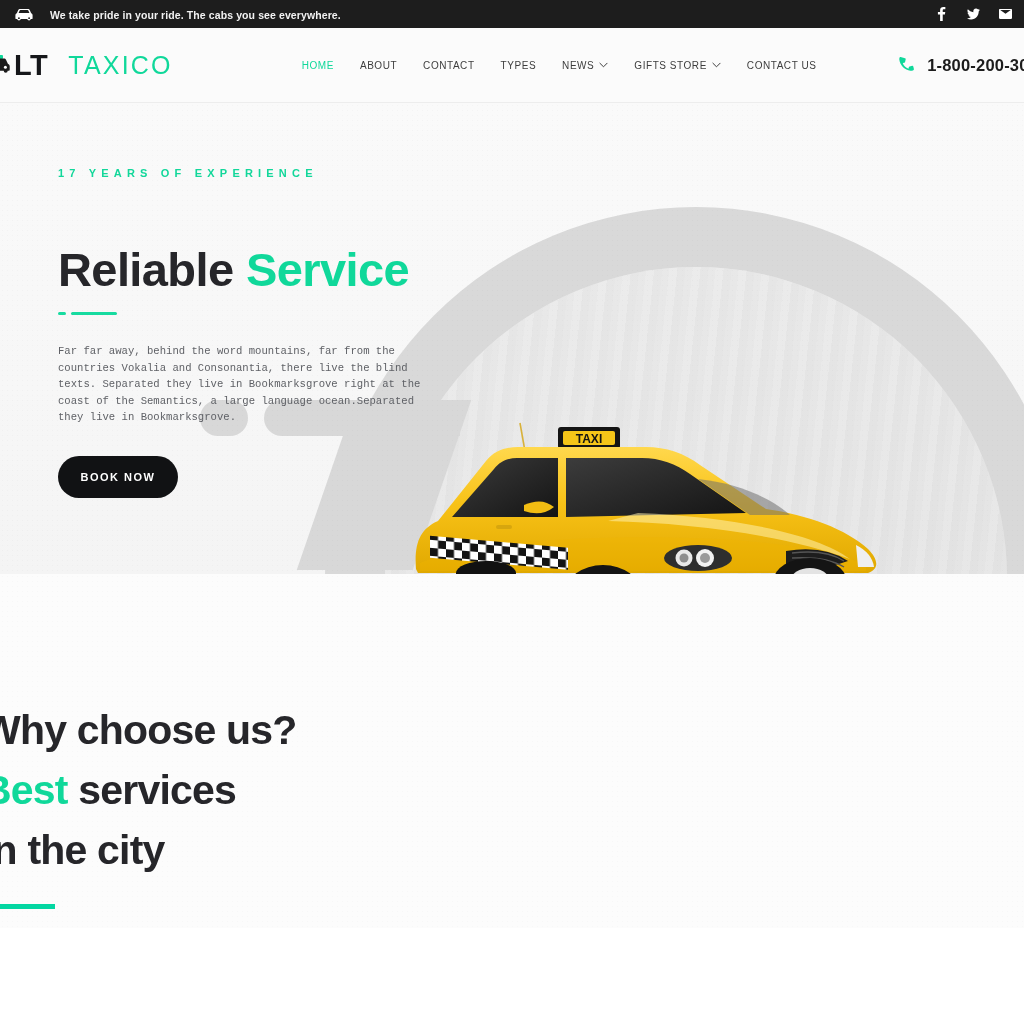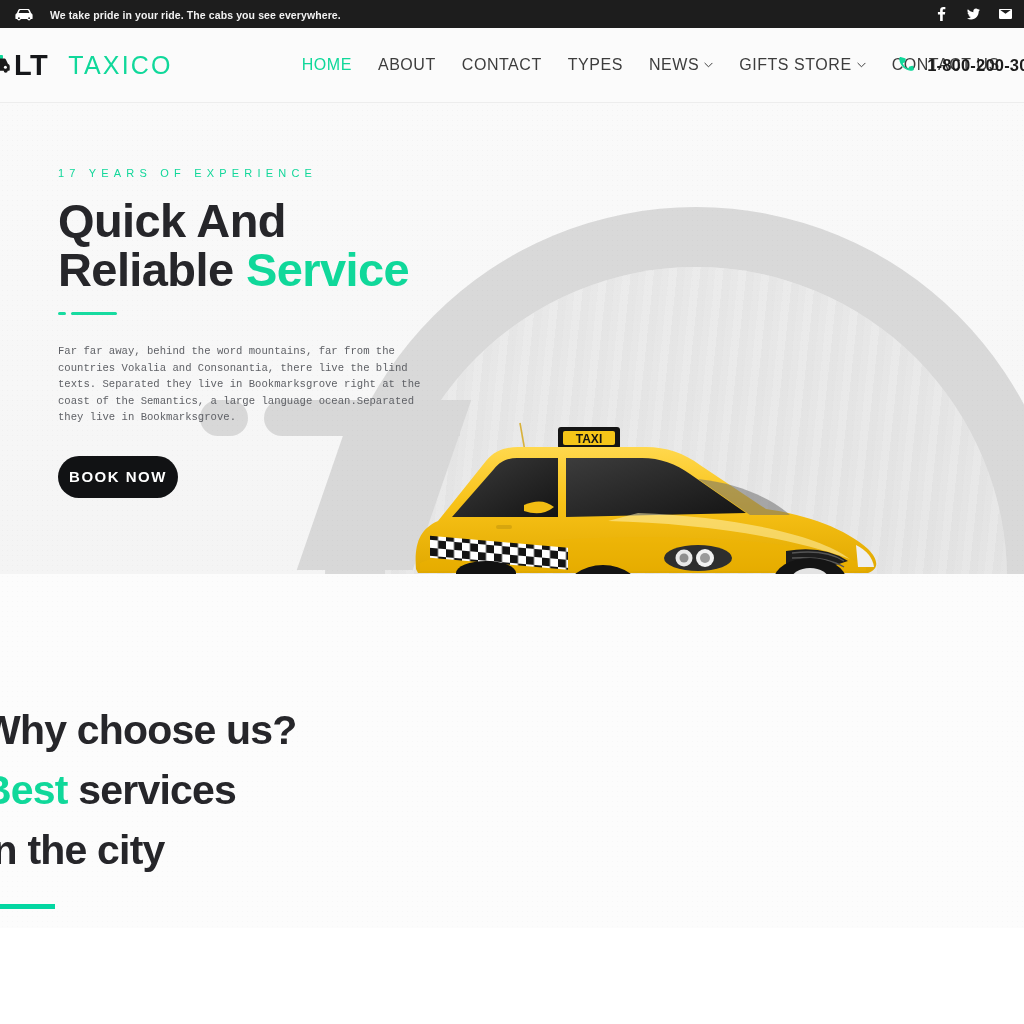--- a/index.html
+++ b/index.html
@@ -26,21 +26,21 @@
     height:75px; background:#fbfbfb; border-bottom:1px solid #ededed;
     display:flex; align-items:center; position:relative;
   }
   .logo{ display:flex; align-items:center; gap:2px; margin-left:-14px; }
   .logo-mark{ width:26px; height:22px; display:block; }
   .logo-lt{ font-size:29px; font-weight:700; color:#16171a; letter-spacing:.5px; }
   .logo-taxico{ font-size:25px; font-weight:500; color:#10d89a; letter-spacing:2.2px; margin-left:18px; }
 
   .nav{ display:flex; align-items:center; gap:0; margin-left:116px; }
   .nav-item{
-    font-size:16px; font-weight:500; letter-spacing:.55px; color:#3d3d3d;
+    font-size:10px; font-weight:500; letter-spacing:.55px; color:#3d3d3d;
     padding:0 13px; display:flex; align-items:center; gap:5px; white-space:nowrap; cursor:pointer;
   }
   .nav-item.active{ color:#10d89a; }
   .caret{ width:9px; height:6px; display:block; }
 
   .phone{ position:absolute; right:-14px; top:0; height:75px; display:flex; align-items:center; gap:11px; }
   .phone-icon{ width:17px; height:17px; display:block; }
   .phone-num{ font-size:16.5px; font-weight:700; color:#1c1c1c; letter-spacing:.2px; white-space:nowrap; }
 
   
@@ -66,37 +66,37 @@
     position:absolute; left:385px; top:164px; width:622px; height:622px;
     border-radius:50%; overflow:hidden; opacity:.5;
     background:repeating-linear-gradient(96deg,#e4e4e4 0 7px,#eaeaea 7px 15px,#e0e0e0 15px 23px);
   }
   .speed-shape{ position:absolute; background:#d8d8d8; }
   .sp1{ left:200px; top:297px; width:48px; height:36px; border-radius:18px; }
   .sp2{ left:264px; top:297px; width:196px; height:36px; border-radius:18px 0 0 18px; }
   .sp3{ left:326px; top:297px; width:116px; height:170px; transform:skewX(-19deg); }
 
   .hero-inner{ position:relative; z-index:5; padding-left:58px; padding-top:64px; }
-  .eyebrow{ font-size:11px; font-weight:400; letter-spacing:5.2px; color:#12d79a; }
+  .eyebrow{ font-size:11px; font-weight:700; letter-spacing:5.2px; color:#12d79a; }
   .hero-h1{
     font-size:47px; line-height:49px; font-weight:700; color:#26262a;
     letter-spacing:-.6px; margin-top:17px;
   }
   .hero-h1 .accent{ color:#10d89a; }
   .hero-accent-bar{ margin-top:18px; display:flex; align-items:center; gap:5px; }
   .hero-accent-bar i{ display:block; height:3px; background:#17dba0; border-radius:2px; }
   .hab-a{ width:8px; } .hab-b{ width:46px; }
   .hero-p{
     margin-top:28px; width:372px; font-size:10.6px; line-height:16.6px;
     color:#5f6166; font-weight:400;font-family:Liberation Mono, monospace;
   }
   .book-btn{
     margin-top:30px; width:120px; height:42px; background:#111214; color:#fff;
     border:0; border-radius:22px; font-family:inherit;
-    font-size:15px; font-weight:700; letter-spacing:1.5px; cursor:pointer;
+    font-size:11px; font-weight:700; letter-spacing:1.5px; cursor:pointer;
   }
 
   
   .taxi-wrap{ position:absolute; left:398px; top:314px; width:500px; height:200px; z-index:6; }
   .taxi-wrap svg{ width:100%; height:100%; display:block; }
 
   
   .features{ position:relative; height:354px; background:#fcfcfc; }
   .features::after{
     content:""; position:absolute; inset:0; pointer-events:none;
@@ -206,21 +206,21 @@
   <div class="hero-circle-outer"></div>
   <div class="hero-circle-inner"></div>
   <div class="hero-photo-tint"></div>
   <div class="speed-shape sp1"></div>
   <div class="speed-shape sp2"></div>
   <div class="speed-shape sp3"></div>
 
   <div class="hero-inner">
     <div class="eyebrow">17 YEARS OF EXPERIENCE</div>
     <h1 class="hero-h1">
-      <span>Quick And</span><br>
+      <br>
       <span>Reliable </span><span class="accent">Service</span>
     </h1>
     <div class="hero-accent-bar">
       <i class="hab-a"></i>
         <i class="hab-b"></i>
     </div>
     <p class="hero-p">Far far away, behind the word mountains, far from the countries Vokalia and Consonantia, there live the blind texts. Separated they live in Bookmarksgrove right at the coast of the Semantics, a large language ocean.Separated they live in Bookmarksgrove.</p>
     <button class="book-btn">BOOK NOW</button>
   </div>
 

